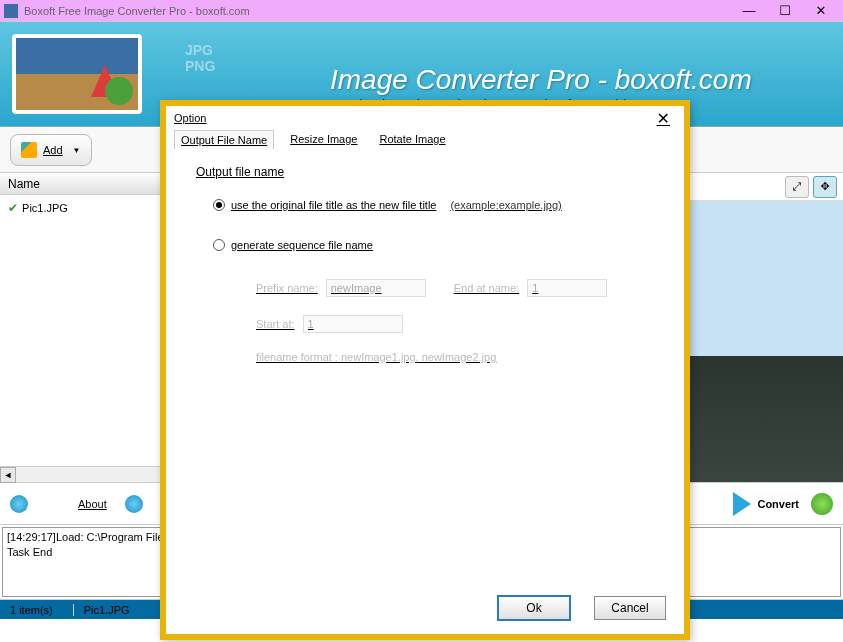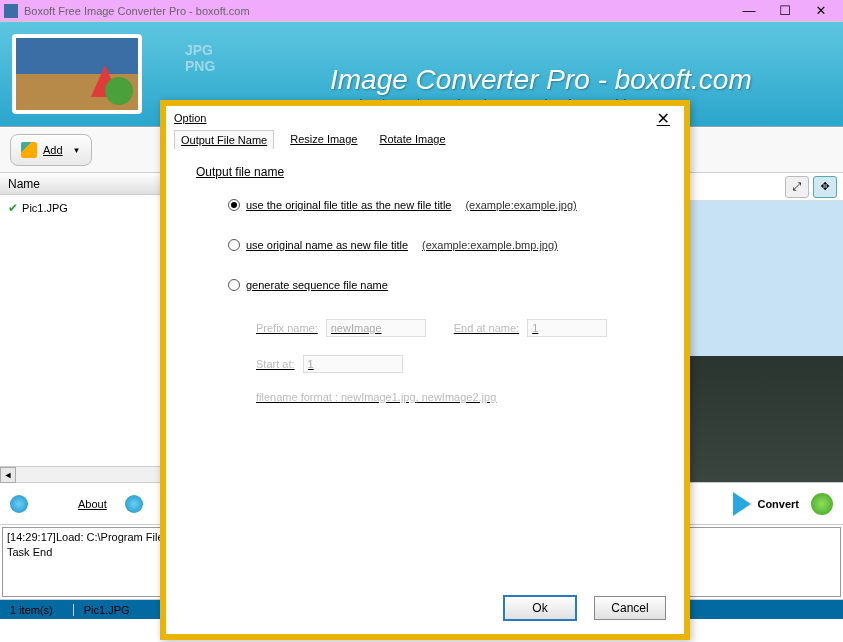--- a/index.html
+++ b/index.html
@@ -58,28 +58,28 @@
 
 
 .dialog { position: absolute; left: 160px; top: 100px; width: 530px; height: 540px; background: #fff; border: 6px solid #eab308; box-shadow: 2px 2px 8px rgba(0,0,0,0.25); text-decoration: underline; }
 .dlg-title { height: 24px; display: flex; align-items: center; padding: 0 8px; font-size: 13px; }
 .dlg-title .close { margin-left: auto; font-size: 16px; cursor: pointer; padding: 0 6px; }
 .dlg-tabs { display: flex; padding: 0 8px; gap: 10px; font-size: 11px; }
 .dlg-tab { padding: 3px 6px; cursor: pointer; }
 .dlg-tab.active { background: #f8f8f8; border: 1px solid #ccc; border-bottom: none; }
 .dlg-body { padding: 16px 30px; }
 .dlg-section-title { margin-bottom: 20px; font-size: 12px; }
-.radio-row { display: flex; align-items: center; margin-bottom: 28px; margin-left: 32px; font-size: 11px; }
+.radio-row { display: flex; align-items: center; margin-bottom: 28px; margin-left: 17px; font-size: 11px; }
 .radio { width: 12px; height: 12px; border: 1px solid #555; border-radius: 50%; margin-right: 6px; display: flex; align-items: center; justify-content: center; cursor: pointer; }
 .radio.sel::after { content: ""; width: 6px; height: 6px; background: #000; border-radius: 50%; }
 .example { margin-left: 14px; color: #333; }
 .seq-fields { margin-left: 60px; color: #bbb; }
 .seq-row { display: flex; align-items: center; margin-bottom: 18px; gap: 8px; font-size: 11px; }
 .seq-row input { border: 1px solid #ddd; height: 18px; padding: 1px 4px; font-size: 11px; color: #aaa; width: 100px; }
-.dlg-btns { position: absolute; bottom: 14px; right: 18px; display: flex; gap: 18px; }
+.dlg-btns { position: absolute; bottom: 14px; right: 18px; display: flex; gap: 24px; }
 .dlg-btn { width: 72px; height: 24px; background: linear-gradient(#fefefe,#e0e0e0); border: 1px solid #888; cursor: pointer; text-align: center; line-height: 22px; font-size: 12px; }
 .dlg-btn.primary { border: 1px solid #2a7abf; outline: 1px solid #2a7abf; }
 </style>
 </head>
 <body>
 
 <div class="titlebar">
   <div class="app-icon"></div>
   <div class="title">Boxoft Free Image Converter Pro - boxoft.com</div>
   <div class="win-btn">—</div>
@@ -173,25 +173,20 @@
   </div>
   <div class="dlg-body">
     <div class="dlg-section-title">Output file name</div>
 
     <div class="radio-row">
       <div class="radio sel"></div>
       <span>use the original file title as the new file title</span>
       <span class="example">(example:example.jpg)</span>
     </div>
 
-    <div class="radio-row">
-      <div class="radio"></div>
-      <span>use original name as new file title</span>
-      <span class="example">(example:example.bmp.jpg)</span>
-    </div>
 
     <div class="radio-row">
       <div class="radio"></div>
       <span>generate sequence file name</span>
     </div>
 
     <div class="seq-fields">
       <div class="seq-row">
         <span>Prefix name:</span>
         <input disabled="" value="newImage" style="">

